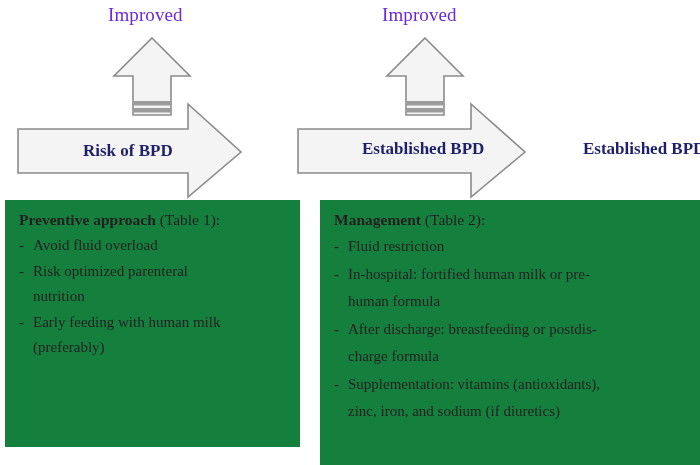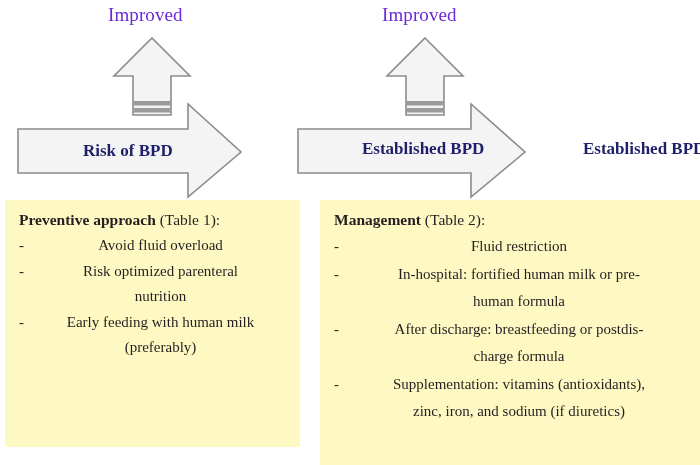--- a/index.html
+++ b/index.html
@@ -48,21 +48,21 @@
     white-space: nowrap;
     margin-left: 48px;
   }
   #label-risk        { left: 35px;  top: 141px; }
   #label-established { left: 314px; top: 139px; }
   #label-persistent  { left: 535px; top: 139px; }
 
   
   .panel {
     position: absolute;
-    background: #fef9c3;
+    background: #15803d;
     box-sizing: border-box;
   }
   #panel-left {
     left: 5px;
     top: 200px;
     width: 295px;
     height: 247px;
     padding: 10px 12px 0 14px;
   }
   #panel-right {
@@ -104,21 +104,20 @@
     top: 0;
     font-size: 15px;
   }
   .sub-indent {
     display: block;
     padding-left: 12px;
   }
   .no-indent {
     display: block;
     padding-left: 0;
-    text-align: center;
   }
   #panel-right ul.bullets li {
     line-height: 27px;
   }
 </style>
 </head>
 <body>
 
 <div id="diagram">
 

